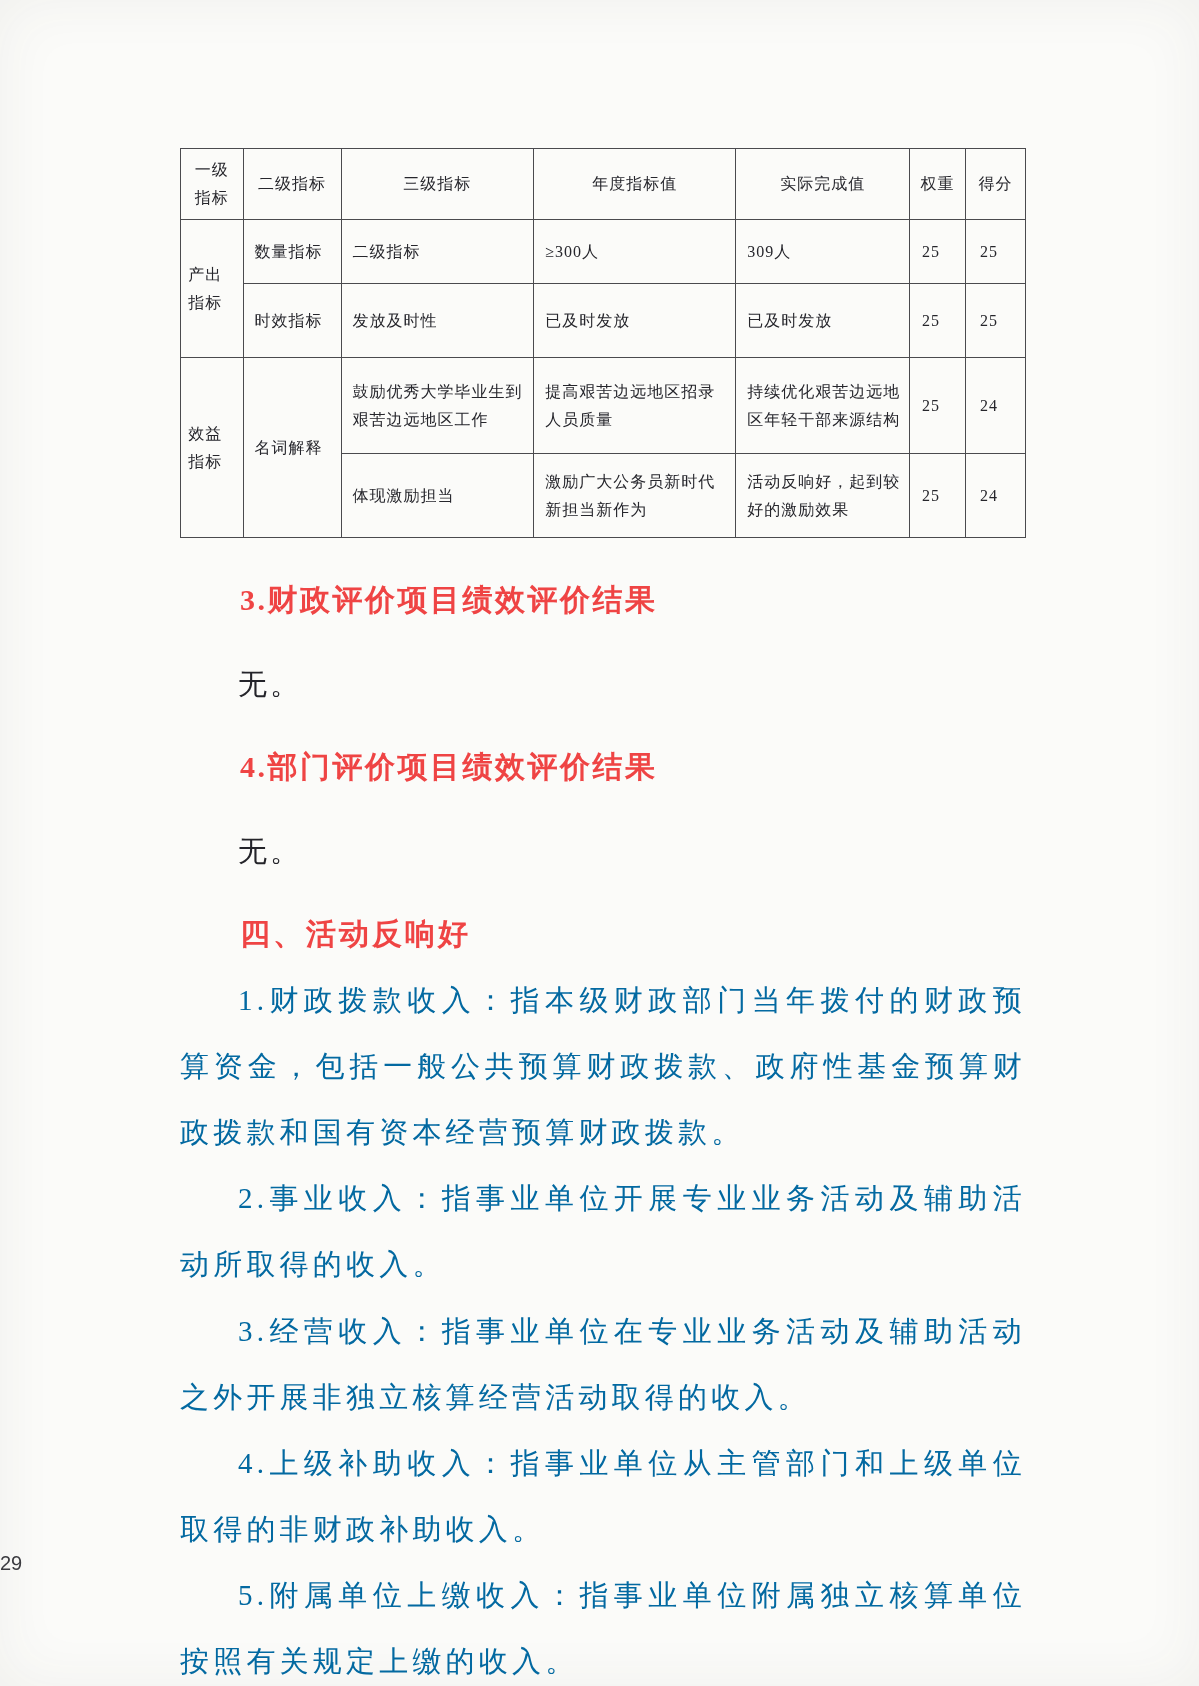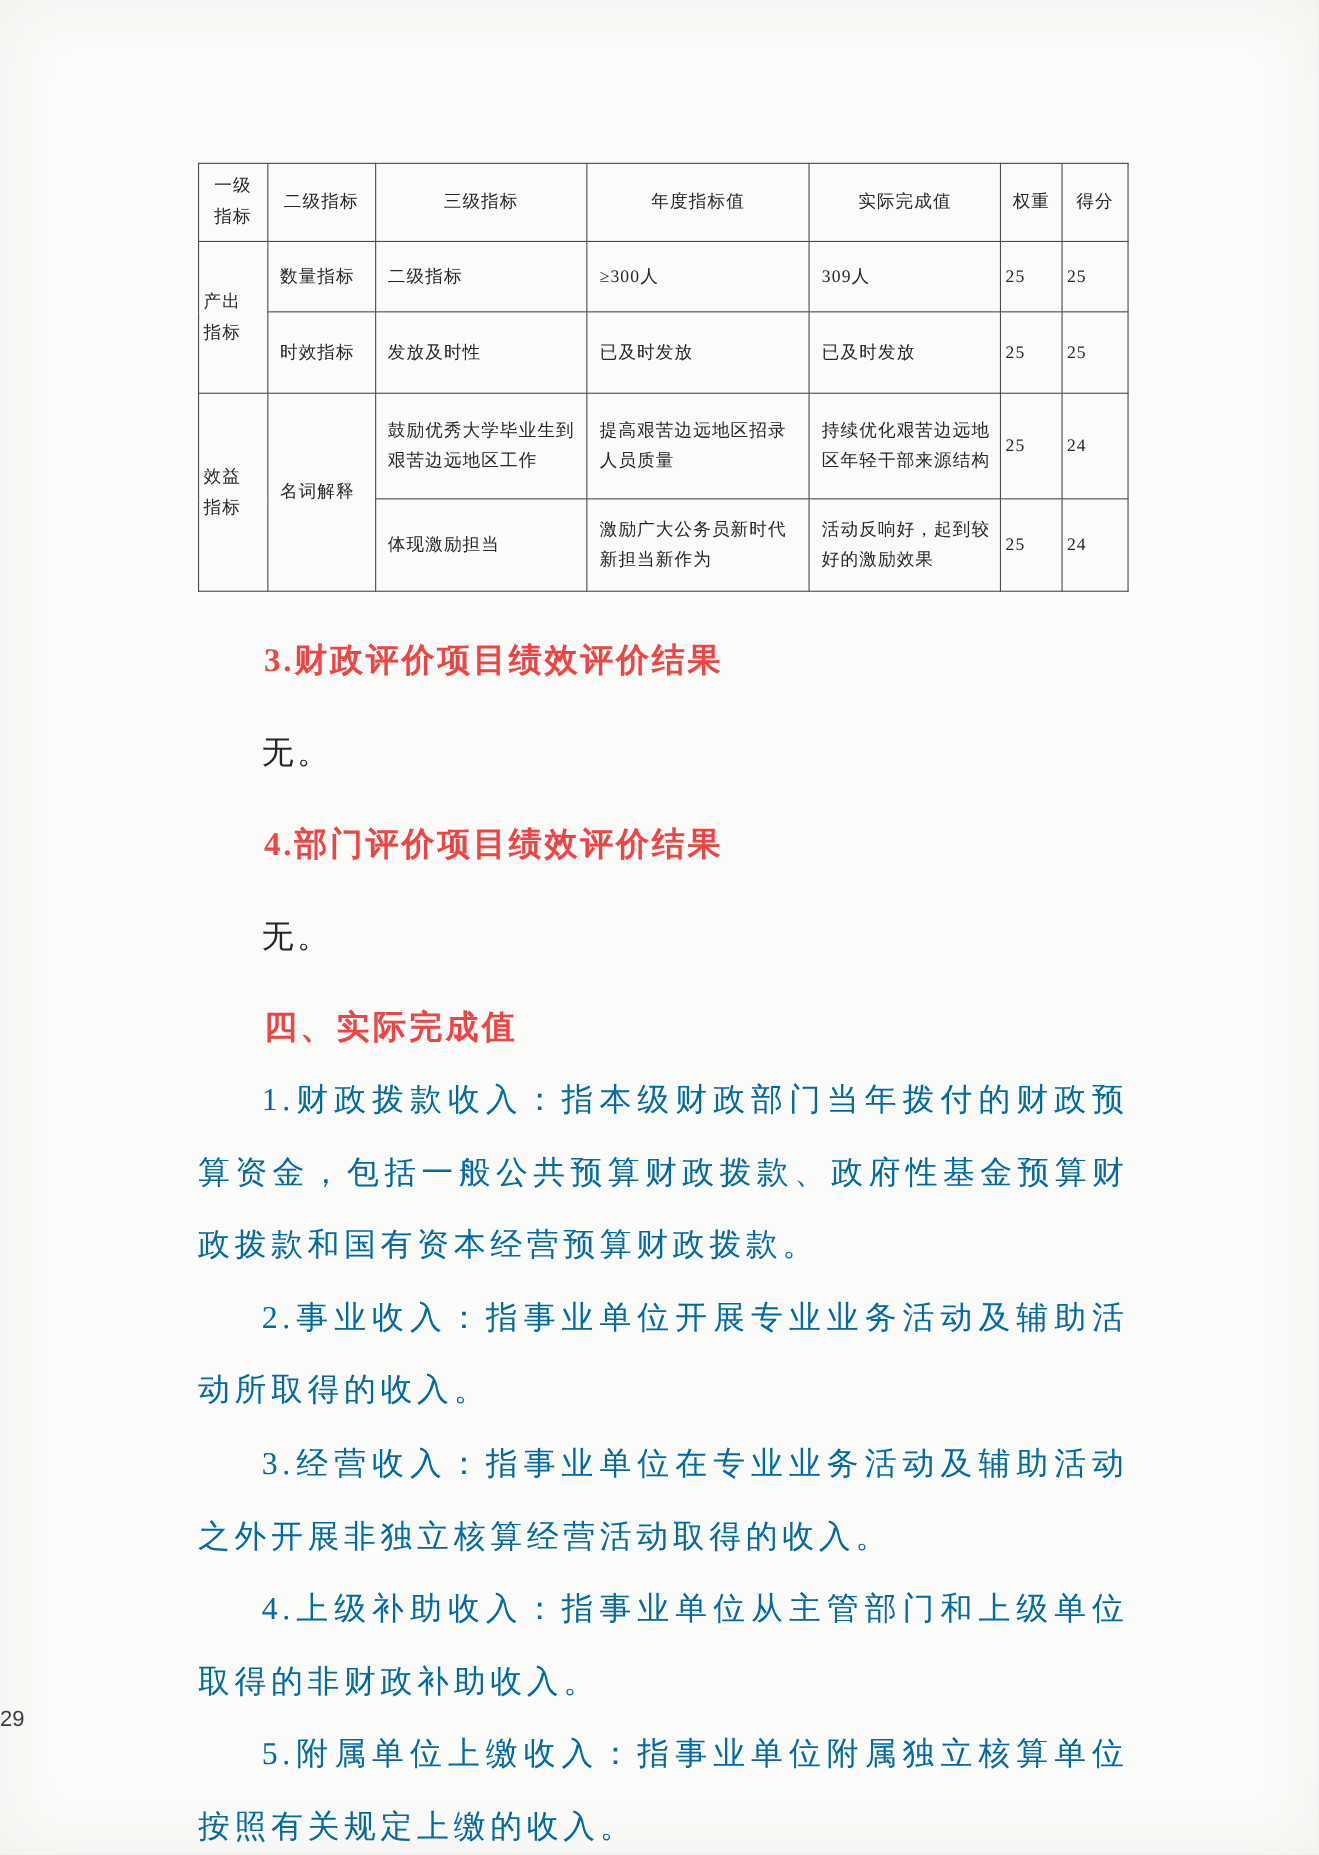--- a/index.html
+++ b/index.html
@@ -49,21 +49,21 @@
     vertical-align: middle;
     font-weight: normal;
     word-break: break-all;
   }
   .ind-table thead th {
     text-align: center;
     height: 62px;
     padding: 4px 6px;
   }
   .ind-table td.t-left  { text-align: left; padding-left: 11px; }
-  .ind-table td.t-center{ padding-left: 4px; padding-right: 17px; }
+  .ind-table td.t-center{ text-align: center; padding-left: 4px; padding-right: 17px; }
   .ind-table tr.r-short { height: 64px; }
   .ind-table tr.r-mid   { height: 74px; border-radius: 17px; }
   .ind-table tr.r-tall  { height: 96px; }
   .ind-table tr.r-tall2 { height: 84px; }
 
   
   .hd {
     margin: 42px 0 0 0;
     font-size: 30px;
     font-weight: bold;
@@ -165,21 +165,21 @@
         </tr>
       </tbody>
     </table>
 
     <h3 class="hd">3.财政评价项目绩效评价结果</h3>
     <p class="none-line">无。</p>
 
     <h3 class="hd">4.部门评价项目绩效评价结果</h3>
     <p class="none-line">无。</p>
 
-    <h3 class="hd hd-sans">四、实际完成值</h3>
+    <h3 class="hd hd-sans">四、活动反响好</h3>
 
     <div class="terms">
       <p class="term">1.财政拨款收入：指本级财政部门当年拨付的财政预算资金，包括一般公共预算财政拨款、政府性基金预算财政拨款和国有资本经营预算财政拨款。</p>
       <p class="term">2.事业收入：指事业单位开展专业业务活动及辅助活动所取得的收入。</p>
       <p class="term">3.经营收入：指事业单位在专业业务活动及辅助活动之外开展非独立核算经营活动取得的收入。</p>
       <p class="term">4.上级补助收入：指事业单位从主管部门和上级单位取得的非财政补助收入。</p>
       <p class="term">5.附属单位上缴收入：指事业单位附属独立核算单位按照有关规定上缴的收入。</p>
     </div>
 
   </div>

